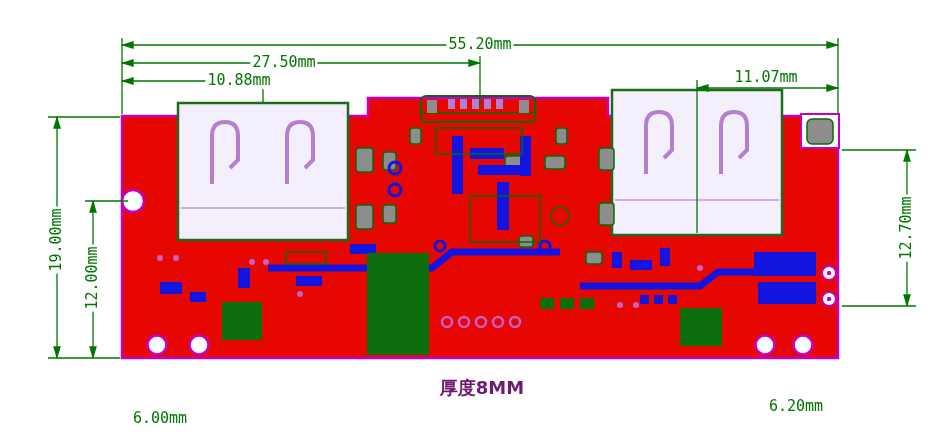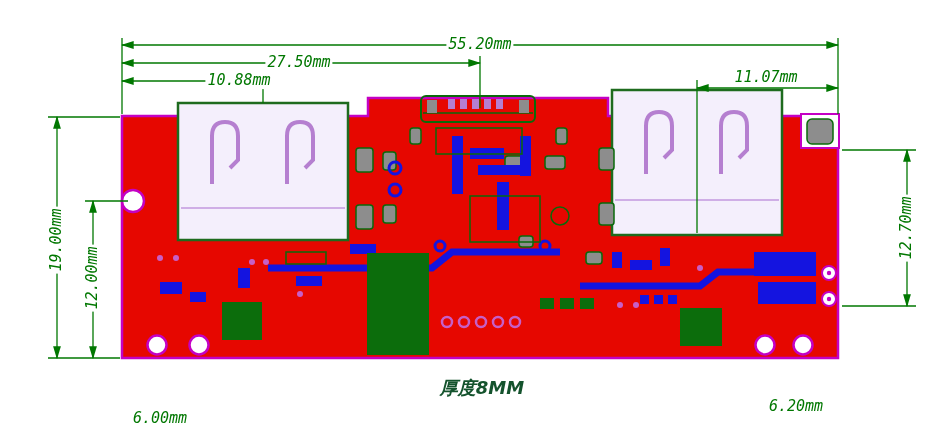--- a/index.html
+++ b/index.html
@@ -1,22 +1,22 @@
 <!DOCTYPE html>
 <html><head>
 <meta charset="utf-8">
 <style>
   html,body{margin:0;padding:0;background:#ffffff;}
   .canvas{position:relative;width:944px;height:435px;background:#ffffff;overflow:hidden;
-          font-family:"DejaVu Sans Mono",monospace;font-style:italic;}
+          font-family:"DejaVu Sans Mono",monospace;}
   .canvas svg{position:absolute;left:0;top:0;display:block;}
   .dim{position:absolute;background:#ffffff;color:#007700;font-size:15px;line-height:1.05;
        white-space:nowrap;padding:0 2px;transform:translate(-50%,-50%);}
   .dim.v{transform:translate(-50%,-50%) rotate(-90deg);}
-  .note{position:absolute;color:#14532d;font-family:"DejaVu Sans",sans-serif;font-weight:bold;
+  .note{position:absolute;color:#701a75;font-family:"DejaVu Sans",sans-serif;font-weight:bold;
         font-size:18px;white-space:nowrap;transform:translate(-50%,-50%);}
 </style>
 </head>
 <body>
 
 <div class="canvas">
 
   <svg width="944" height="441" viewBox="0 0 944 441">
     <defs>
       <marker id="arrow" viewBox="0 0 10 6" refX="9" refY="3" markerWidth="10" markerHeight="6" orient="auto-start-reverse">
@@ -158,21 +158,21 @@
       <line x1="122" y1="63" x2="480" y2="63" marker-start="url(#arrow)" marker-end="url(#arrow)"></line>
       <line x1="122" y1="81" x2="263" y2="81" marker-start="url(#arrow)" marker-end="url(#arrow)"></line>
       <line x1="697" y1="88" x2="838" y2="88" marker-start="url(#arrow)" marker-end="url(#arrow)"></line>
       <line x1="57" y1="117" x2="57" y2="358" marker-start="url(#arrow)" marker-end="url(#arrow)"></line>
       <line x1="93" y1="201" x2="93" y2="358" marker-start="url(#arrow)" marker-end="url(#arrow)"></line>
       <line x1="907" y1="150" x2="907" y2="306" marker-start="url(#arrow)" marker-end="url(#arrow)"></line>
     </g>
   </svg>
 
   <span class="dim" style="left:480px;top:45px;">55.20mm</span>
-  <span class="dim" style="left:299px;top:63px;">27.50mm</span>
+  <span class="dim" style="left:284px;top:63px;">27.50mm</span>
   <span class="dim" style="left:191px;top:81px;margin-left:48px;">10.88mm</span>
   <span class="dim" style="left:766px;top:78px;">11.07mm</span>
   <span class="dim v" style="left:57px;top:240px;">19.00mm</span>
   <span class="dim v" style="left:93px;top:278px;">12.00mm</span>
   <span class="dim v" style="left:907px;top:228px;">12.70mm</span>
   <span class="dim" style="left:160px;top:395px;margin-top:24px;">6.00mm</span>
   <span class="dim" style="left:796px;top:407px;">6.20mm</span>
   <span class="note" style="left:482px;top:388px;">厚度8MM</span>
 
 </div>

